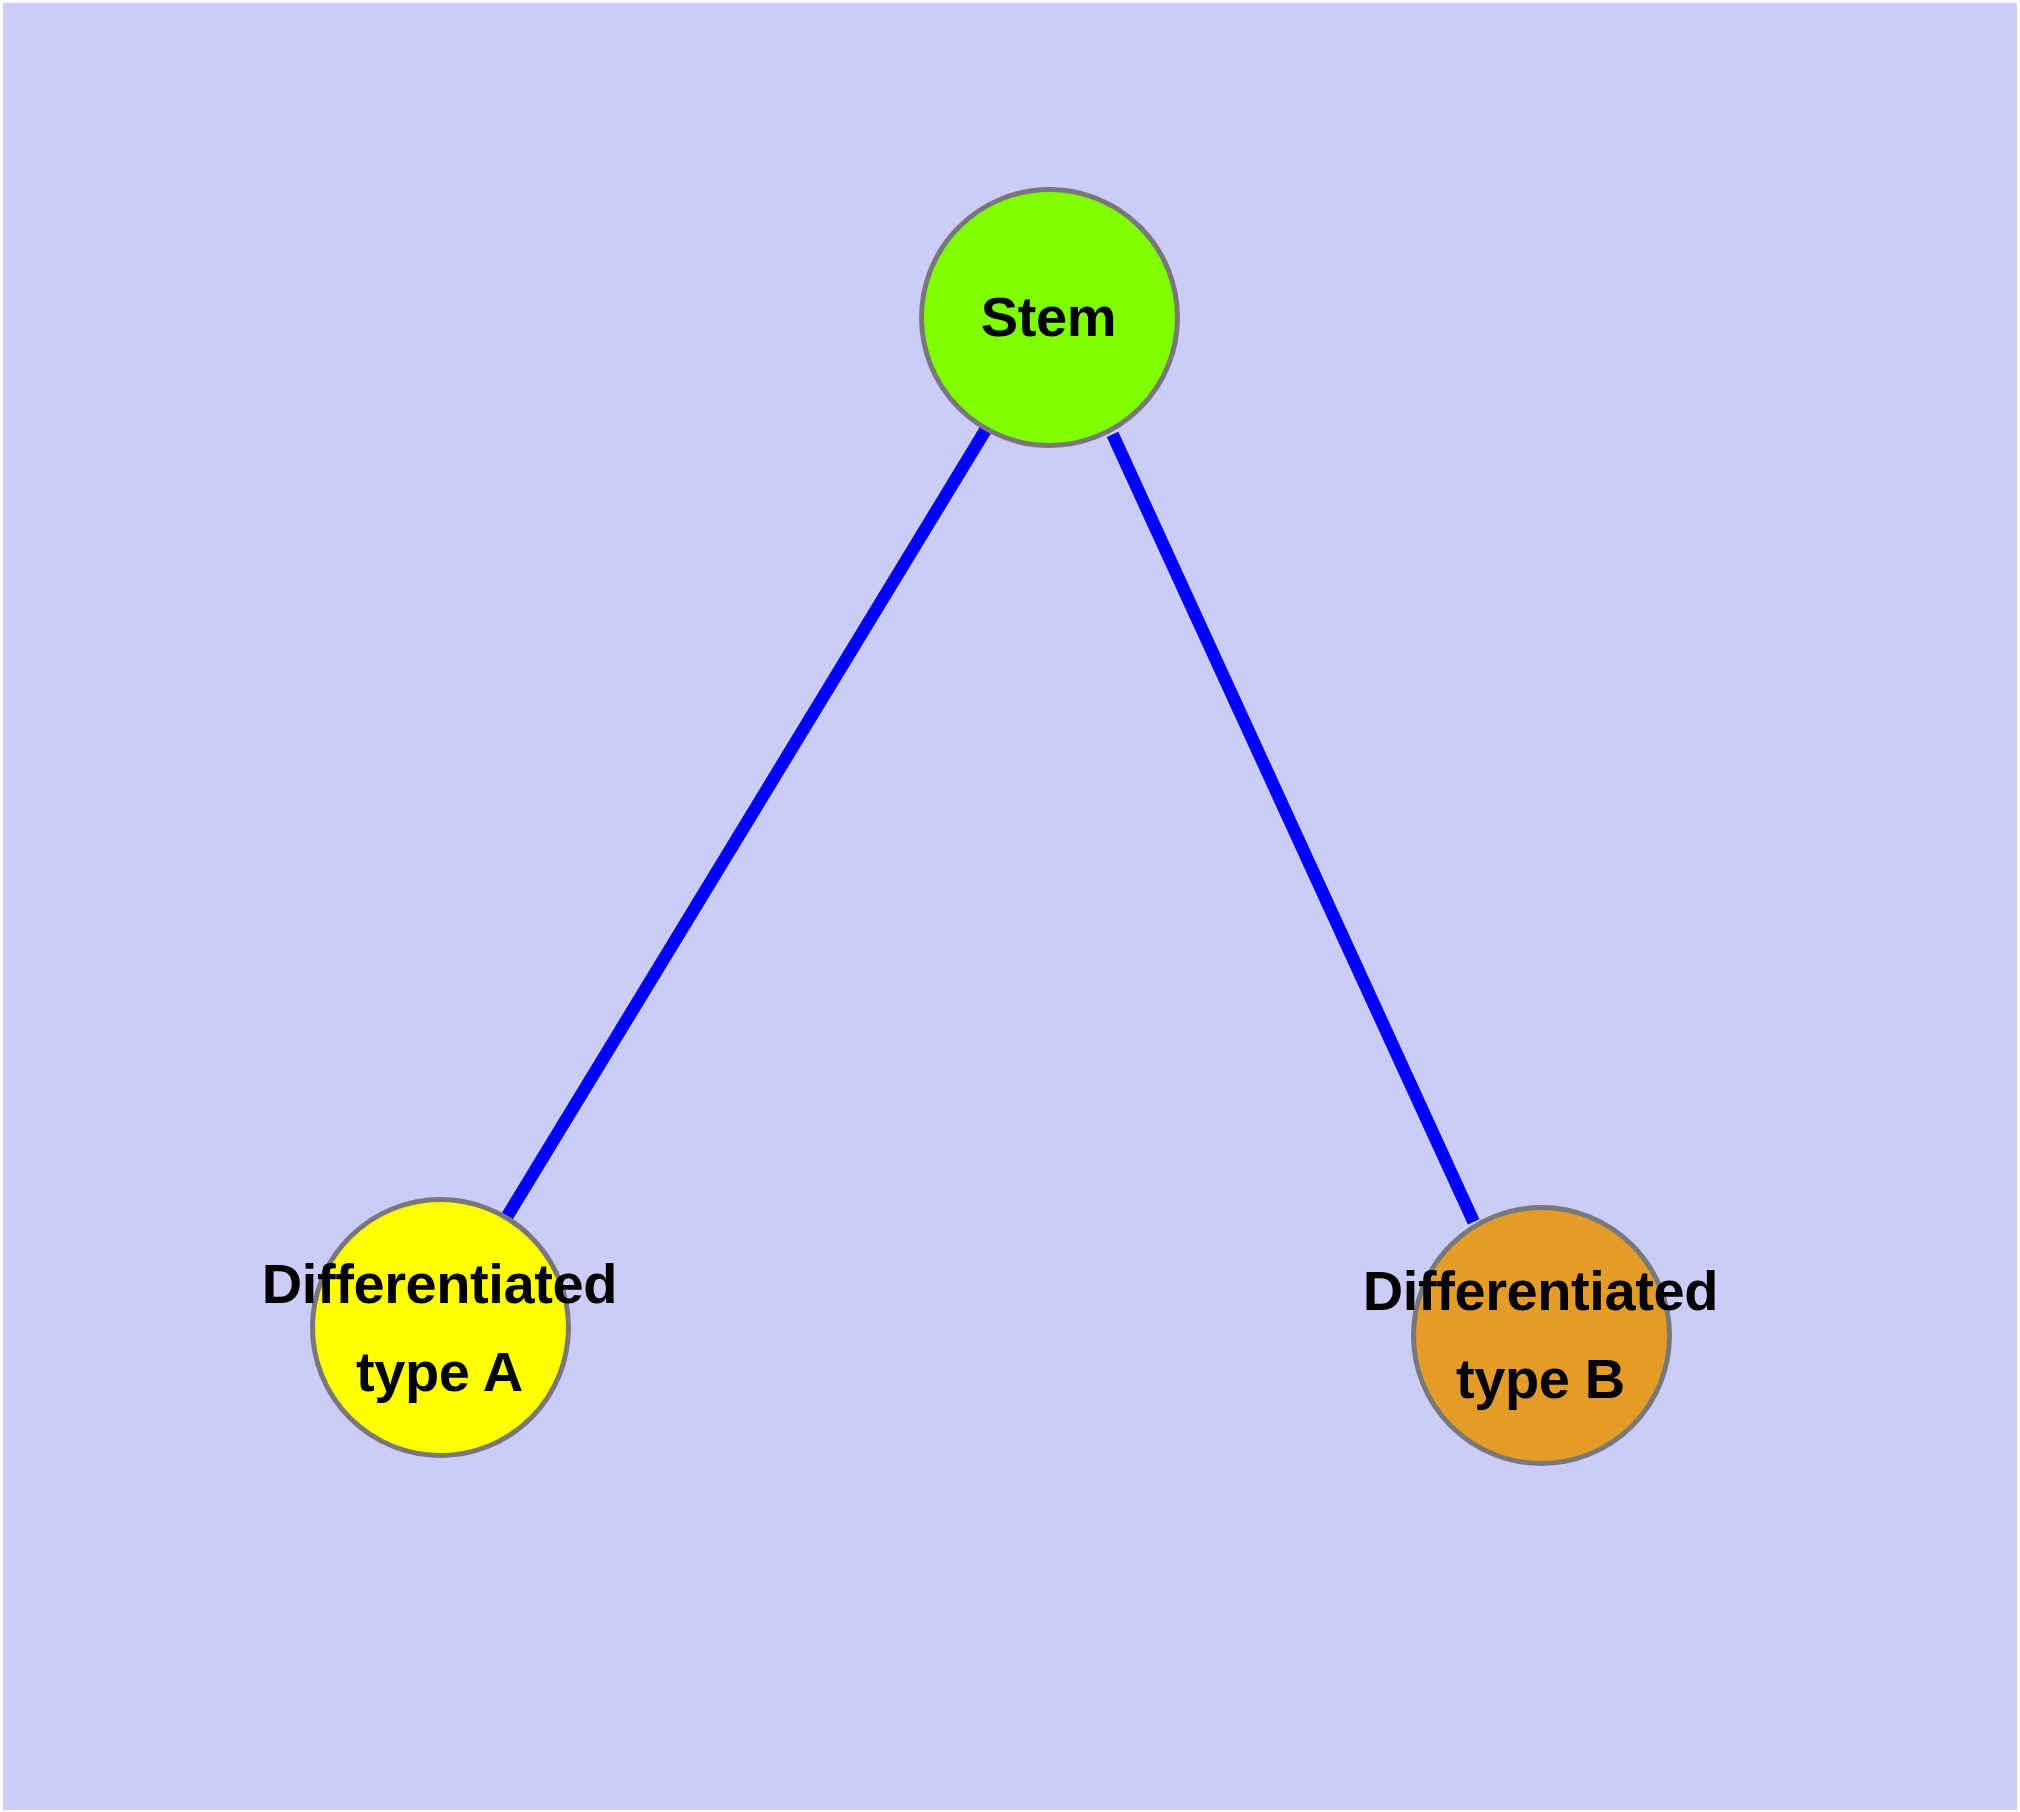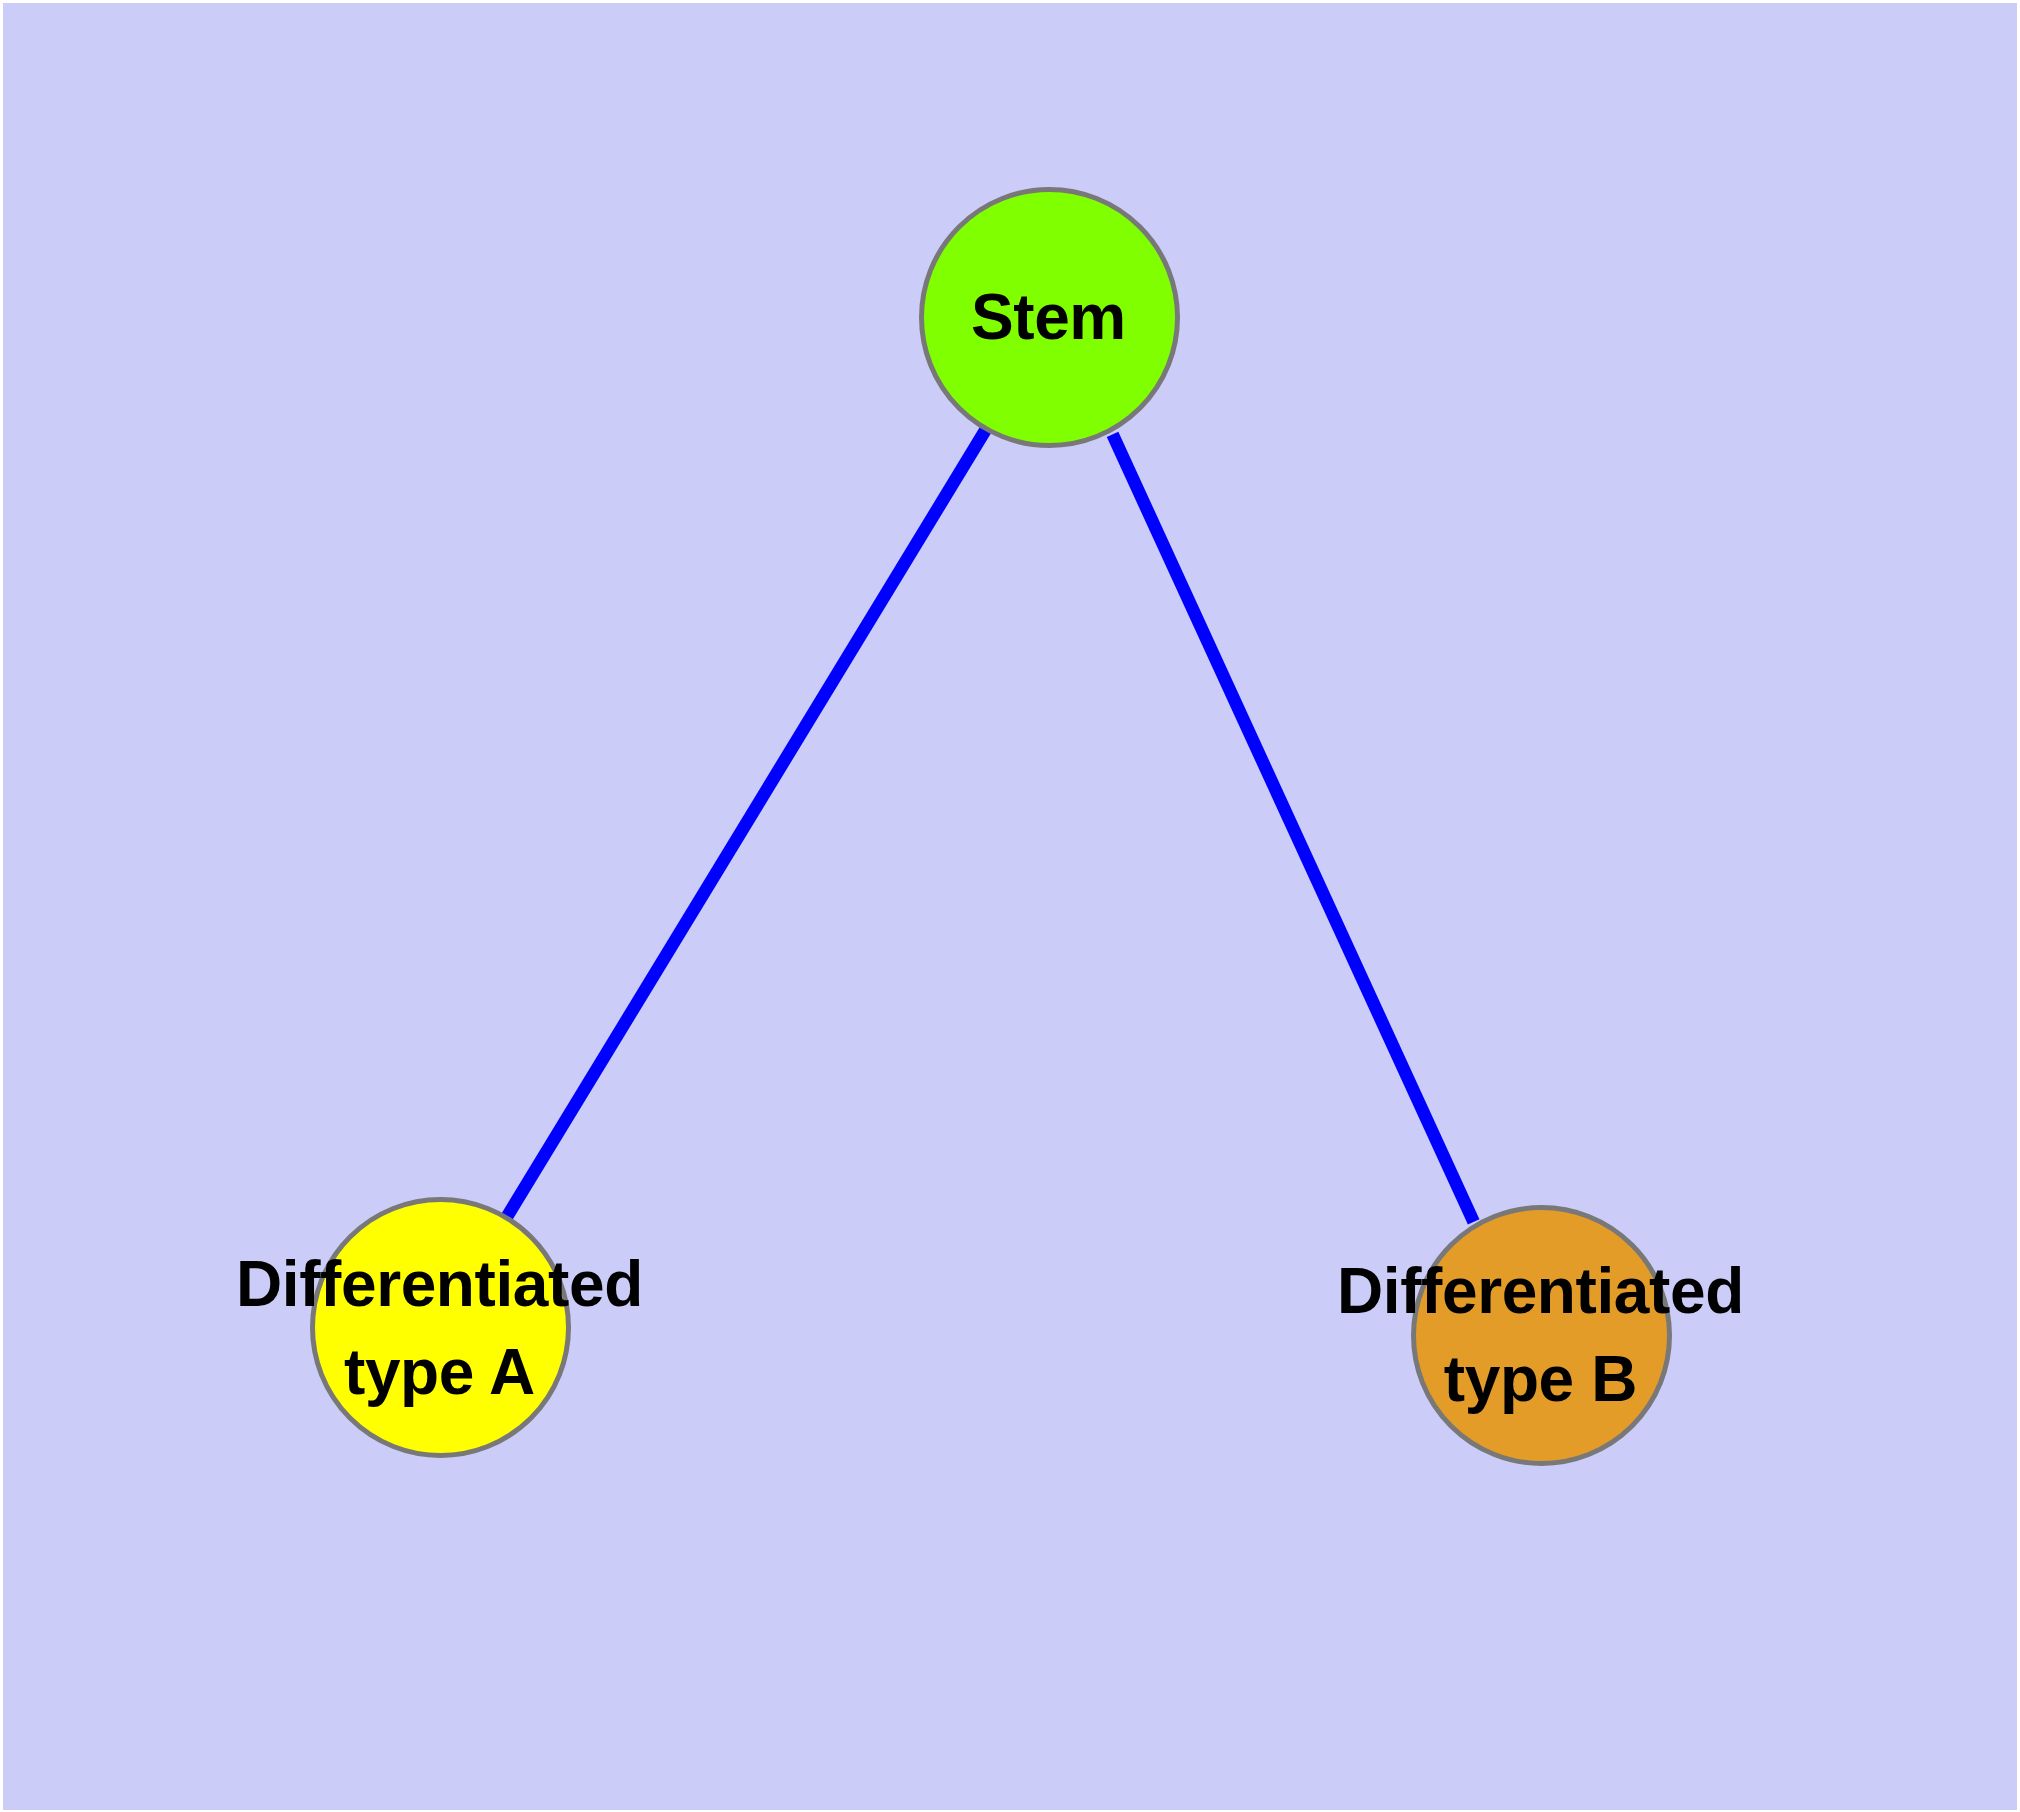--- a/index.html
+++ b/index.html
@@ -59,21 +59,21 @@
     top: 1202px;
     width: 261px;
     height: 261px;
     background: #e49c28;
   }
   .node-label {
     position: absolute;
     color: #000000;
     font-family: "Liberation Sans", sans-serif;
     font-weight: bold;
-    font-size: 64px;
+    font-size: 56px;
     line-height: 88px;
     text-align: center;
     white-space: pre;
     letter-spacing: -0.4px;
   }
   #label-stem {
     left: 706px;
     top: 270px;
     width: 678px;
   }

